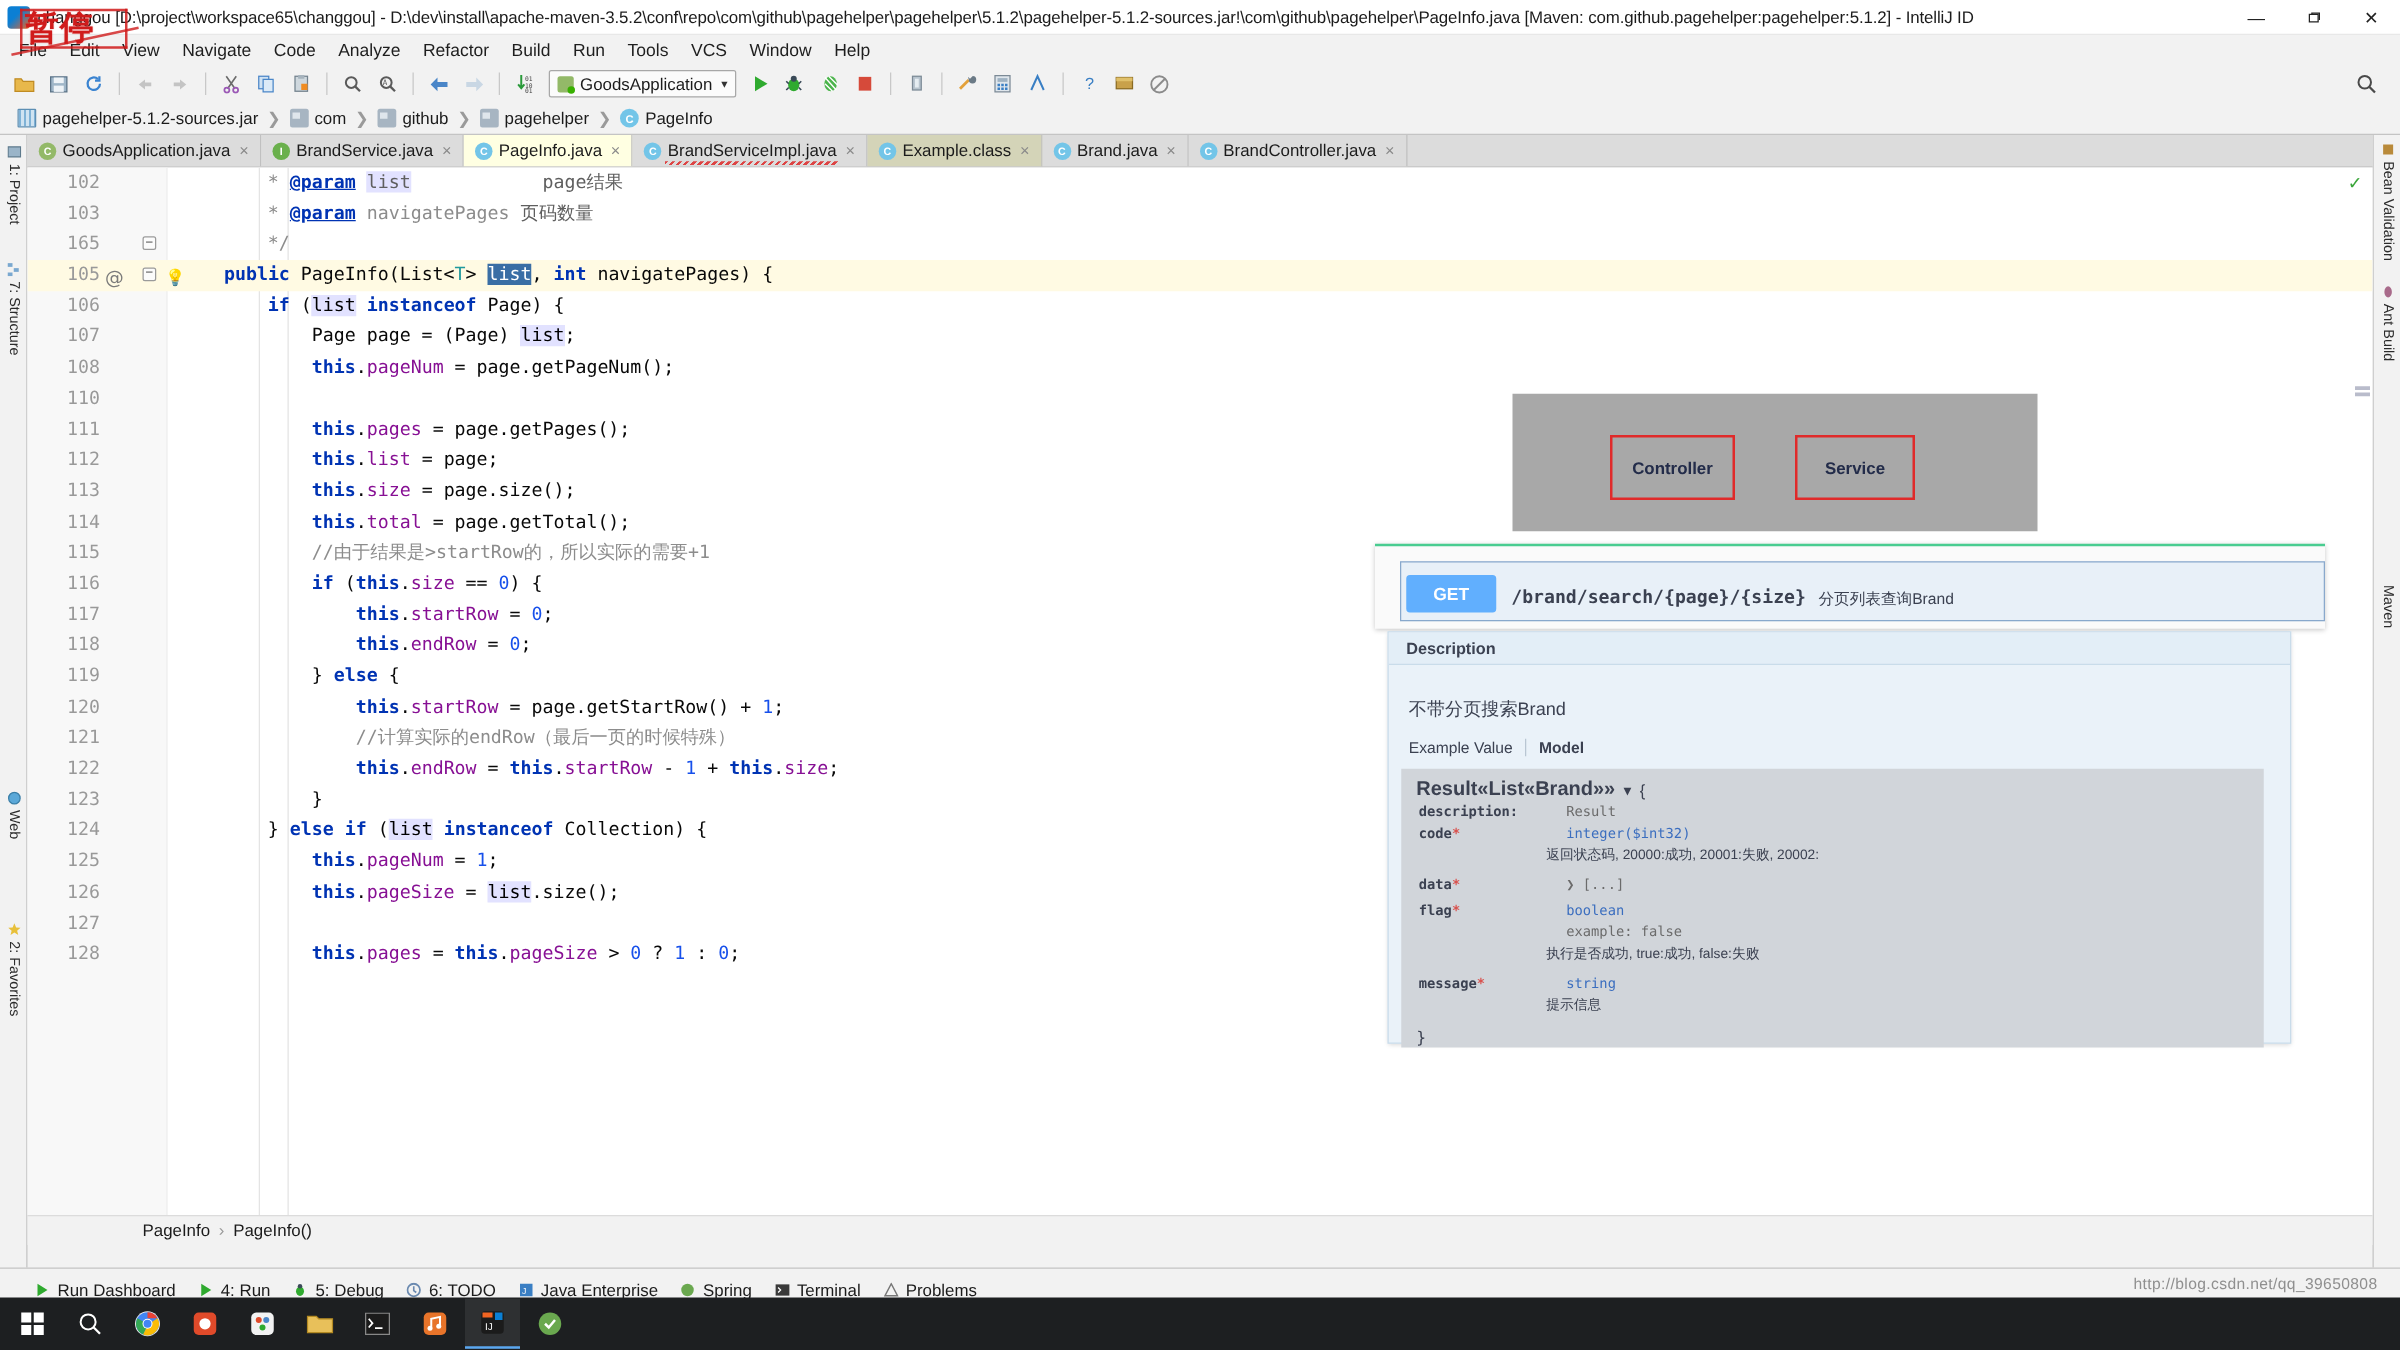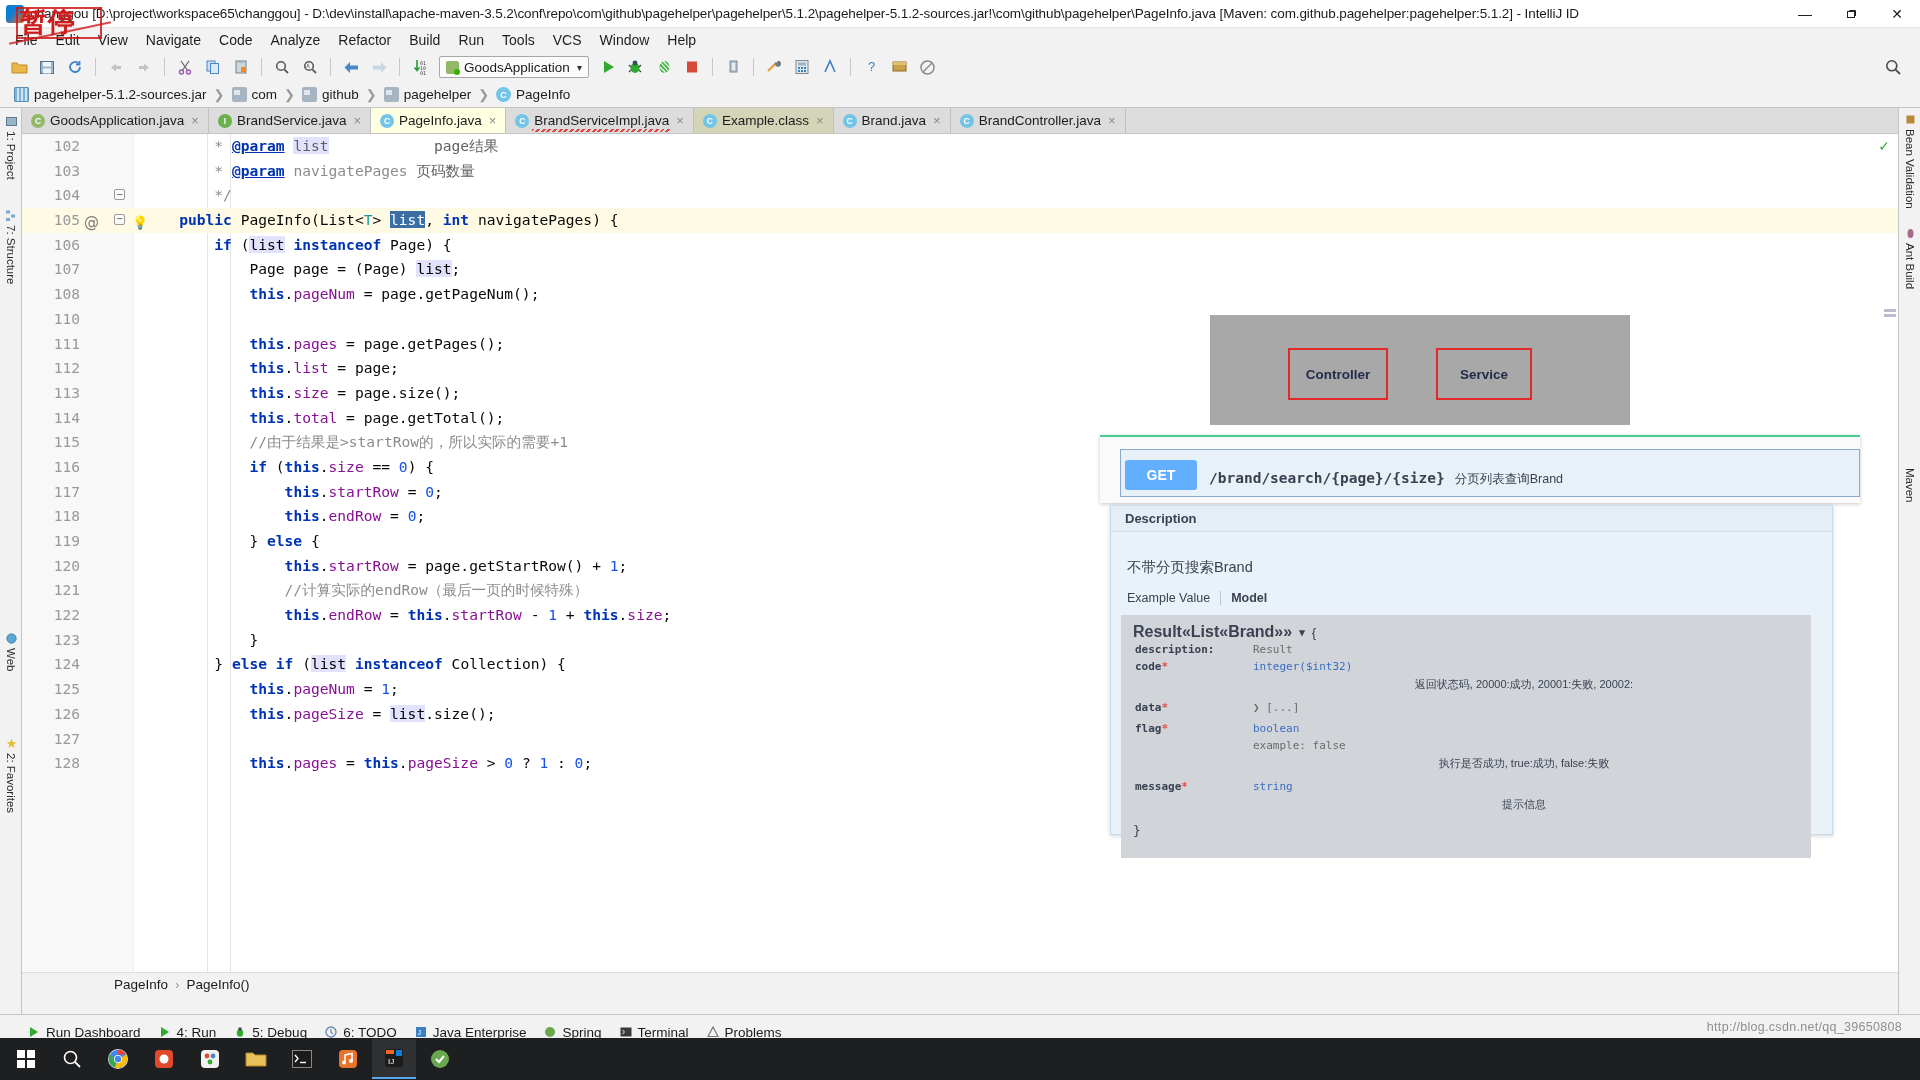--- a/index.html
+++ b/index.html
@@ -297,33 +297,33 @@
     display: flex; align-items: center; padding-left: 14px;
     font-size: 13px; font-weight: bold; color: #3b4151;
   }
   .desc-cn { margin: 26px 0 0 16px; font-size: 14.5px; color: #3b4151; }
   .tabrow { margin: 14px 0 0 16px; display: flex; align-items: center; gap: 10px;
     font-size: 12.5px; color: #3b4151; }
   .tabrow .divider { width: 1px; height: 14px; background: #b9c6d3; }
   .tabrow .sel-tab { font-weight: bold; }
   .model-box {
     margin: 10px 0 0 10px; width: 690px; background: #d1d5da;
-    padding: 8px 0 20px 0; font-family: "DejaVu Sans Mono", monospace;
+    padding: 8px 0 0 0; font-family: "DejaVu Sans Mono", monospace;
   }
   .mrow { display: flex; font-size: 11px; line-height: 17px; padding-left: 14px; }
   .mkey { color: #3b4151; width: 118px; flex: none; font-weight: bold; }
   .mkey .req { color: #d9534f; }
   .mtype { color: #6b6b6b; }
   .mtype.blue { color: #3b6ebf; }
   .mtitle {
     font-size: 16px; font-weight: bold; color: #3b4151; padding-left: 12px;
     font-family: "Liberation Sans", sans-serif; display: flex; align-items: center; gap: 7px;
   }
   .mcn { padding-left: 116px; font-size: 11px; color: #3b4151; line-height: 18px;
-    font-family: "Liberation Sans", sans-serif; text-align: center; }
+    font-family: "Liberation Sans", sans-serif; }
   .mbrace { padding-left: 12px; font-size: 13px; color: #3b4151; }
 
   .watermark {
     position: absolute; right: 18px; bottom: 46px;
     font-size: 12.5px; color: #8f8f8f; letter-spacing: .3px;
     font-family: "Liberation Sans", sans-serif;
   }
 </style>
 </head>
 <body>
@@ -673,21 +673,21 @@
   <div class="editor">
     <div class="gutter"></div>
     <div class="indentline" style="left:185px;"></div>
     <div class="indentline" style="left:208px;"></div>
     <div class="checkmark">✓</div>
     <div class="scrollmark" style="top:175px;"></div>
     <div class="scrollmark" style="top:180px;"></div>
     <div class="codearea" id="codearea">
         <div class="cline"><span class="lnum">102</span><span class="cmt">        * </span><span class="jdoc-tag">@param</span><span class="cmt"> </span><span class="jdoc-txt ident-hl">list</span><span class="jdoc-txt">            page结果</span></div>
         <div class="cline"><span class="lnum">103</span><span class="cmt">        * </span><span class="jdoc-tag">@param</span><span class="cmt"> navigatePages</span><span class="jdoc-txt"> 页码数量</span></div>
-        <div class="cline"><span class="lnum">104</span><span class="fold">−</span><span class="cmt">        */</span></div>
+        <div class="cline"><span class="lnum">165</span><span class="fold">−</span><span class="cmt">        */</span></div>
         <div class="cline hl"><span class="lnum">105</span><span class="atmark">@</span><span class="fold">−</span><span class="bulb">💡</span><span class="codetext">    </span><span class="kw">public</span><span class="codetext"> PageInfo(List&lt;</span><span class="gen">T</span><span class="codetext">&gt; </span><span class="sel">list</span><span class="codetext">, </span><span class="kw">int</span><span class="codetext"> navigatePages) {</span></div>
         <div class="cline"><span class="lnum">106</span><span class="codetext">        </span><span class="kw">if</span><span class="codetext"> (</span><span class="ident-hl">list</span><span class="codetext"> </span><span class="kw">instanceof</span><span class="codetext"> Page) {</span></div>
         <div class="cline"><span class="lnum">107</span><span class="codetext">            Page page = (Page) </span><span class="ident-hl">list</span><span class="codetext">;</span></div>
         <div class="cline"><span class="lnum">108</span><span class="codetext">            </span><span class="kw">this</span><span class="codetext">.</span><span class="field">pageNum</span><span class="codetext"> = page.getPageNum();</span></div>
         <div class="cline"><span class="lnum">110</span></div>
         <div class="cline"><span class="lnum">111</span><span class="codetext">            </span><span class="kw">this</span><span class="codetext">.</span><span class="field">pages</span><span class="codetext"> = page.getPages();</span></div>
         <div class="cline"><span class="lnum">112</span><span class="codetext">            </span><span class="kw">this</span><span class="codetext">.</span><span class="field">list</span><span class="codetext"> = page;</span></div>
         <div class="cline"><span class="lnum">113</span><span class="codetext">            </span><span class="kw">this</span><span class="codetext">.</span><span class="field">size</span><span class="codetext"> = page.size();</span></div>
         <div class="cline"><span class="lnum">114</span><span class="codetext">            </span><span class="kw">this</span><span class="codetext">.</span><span class="field">total</span><span class="codetext"> = page.getTotal();</span></div>
         <div class="cline"><span class="lnum">115</span><span class="cmt">            //由于结果是&gt;startRow的，所以实际的需要+1</span></div>

